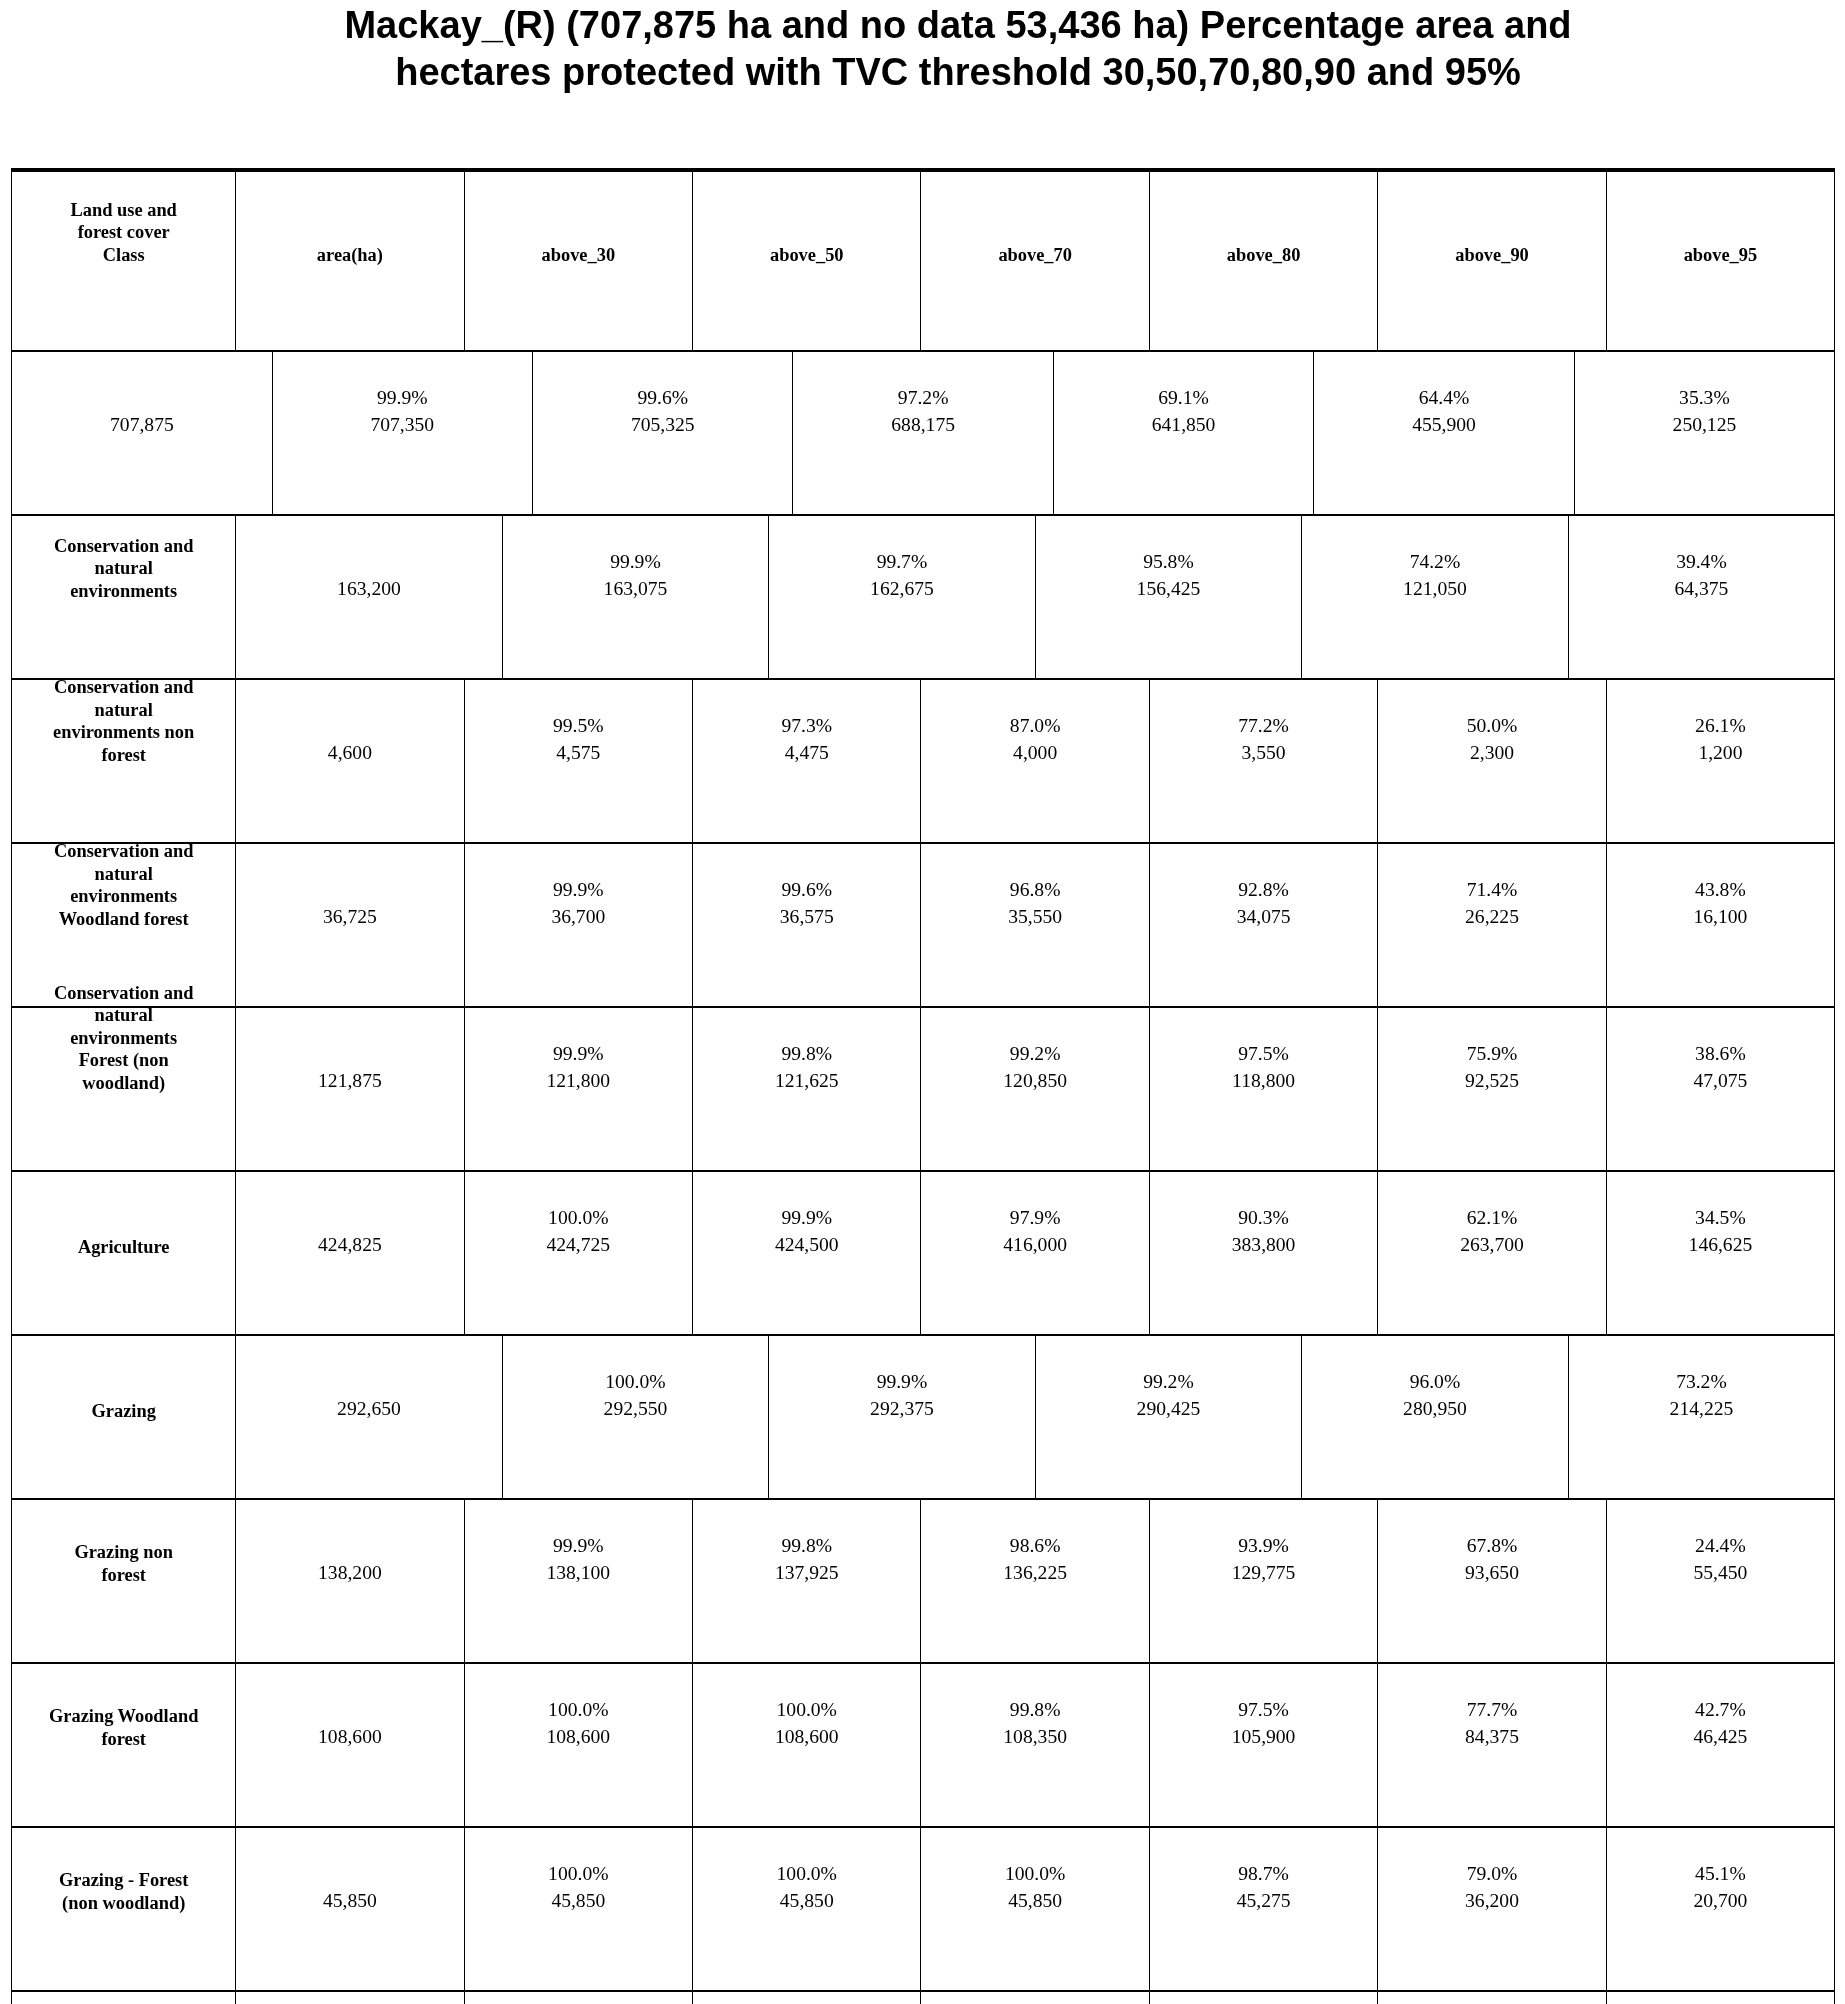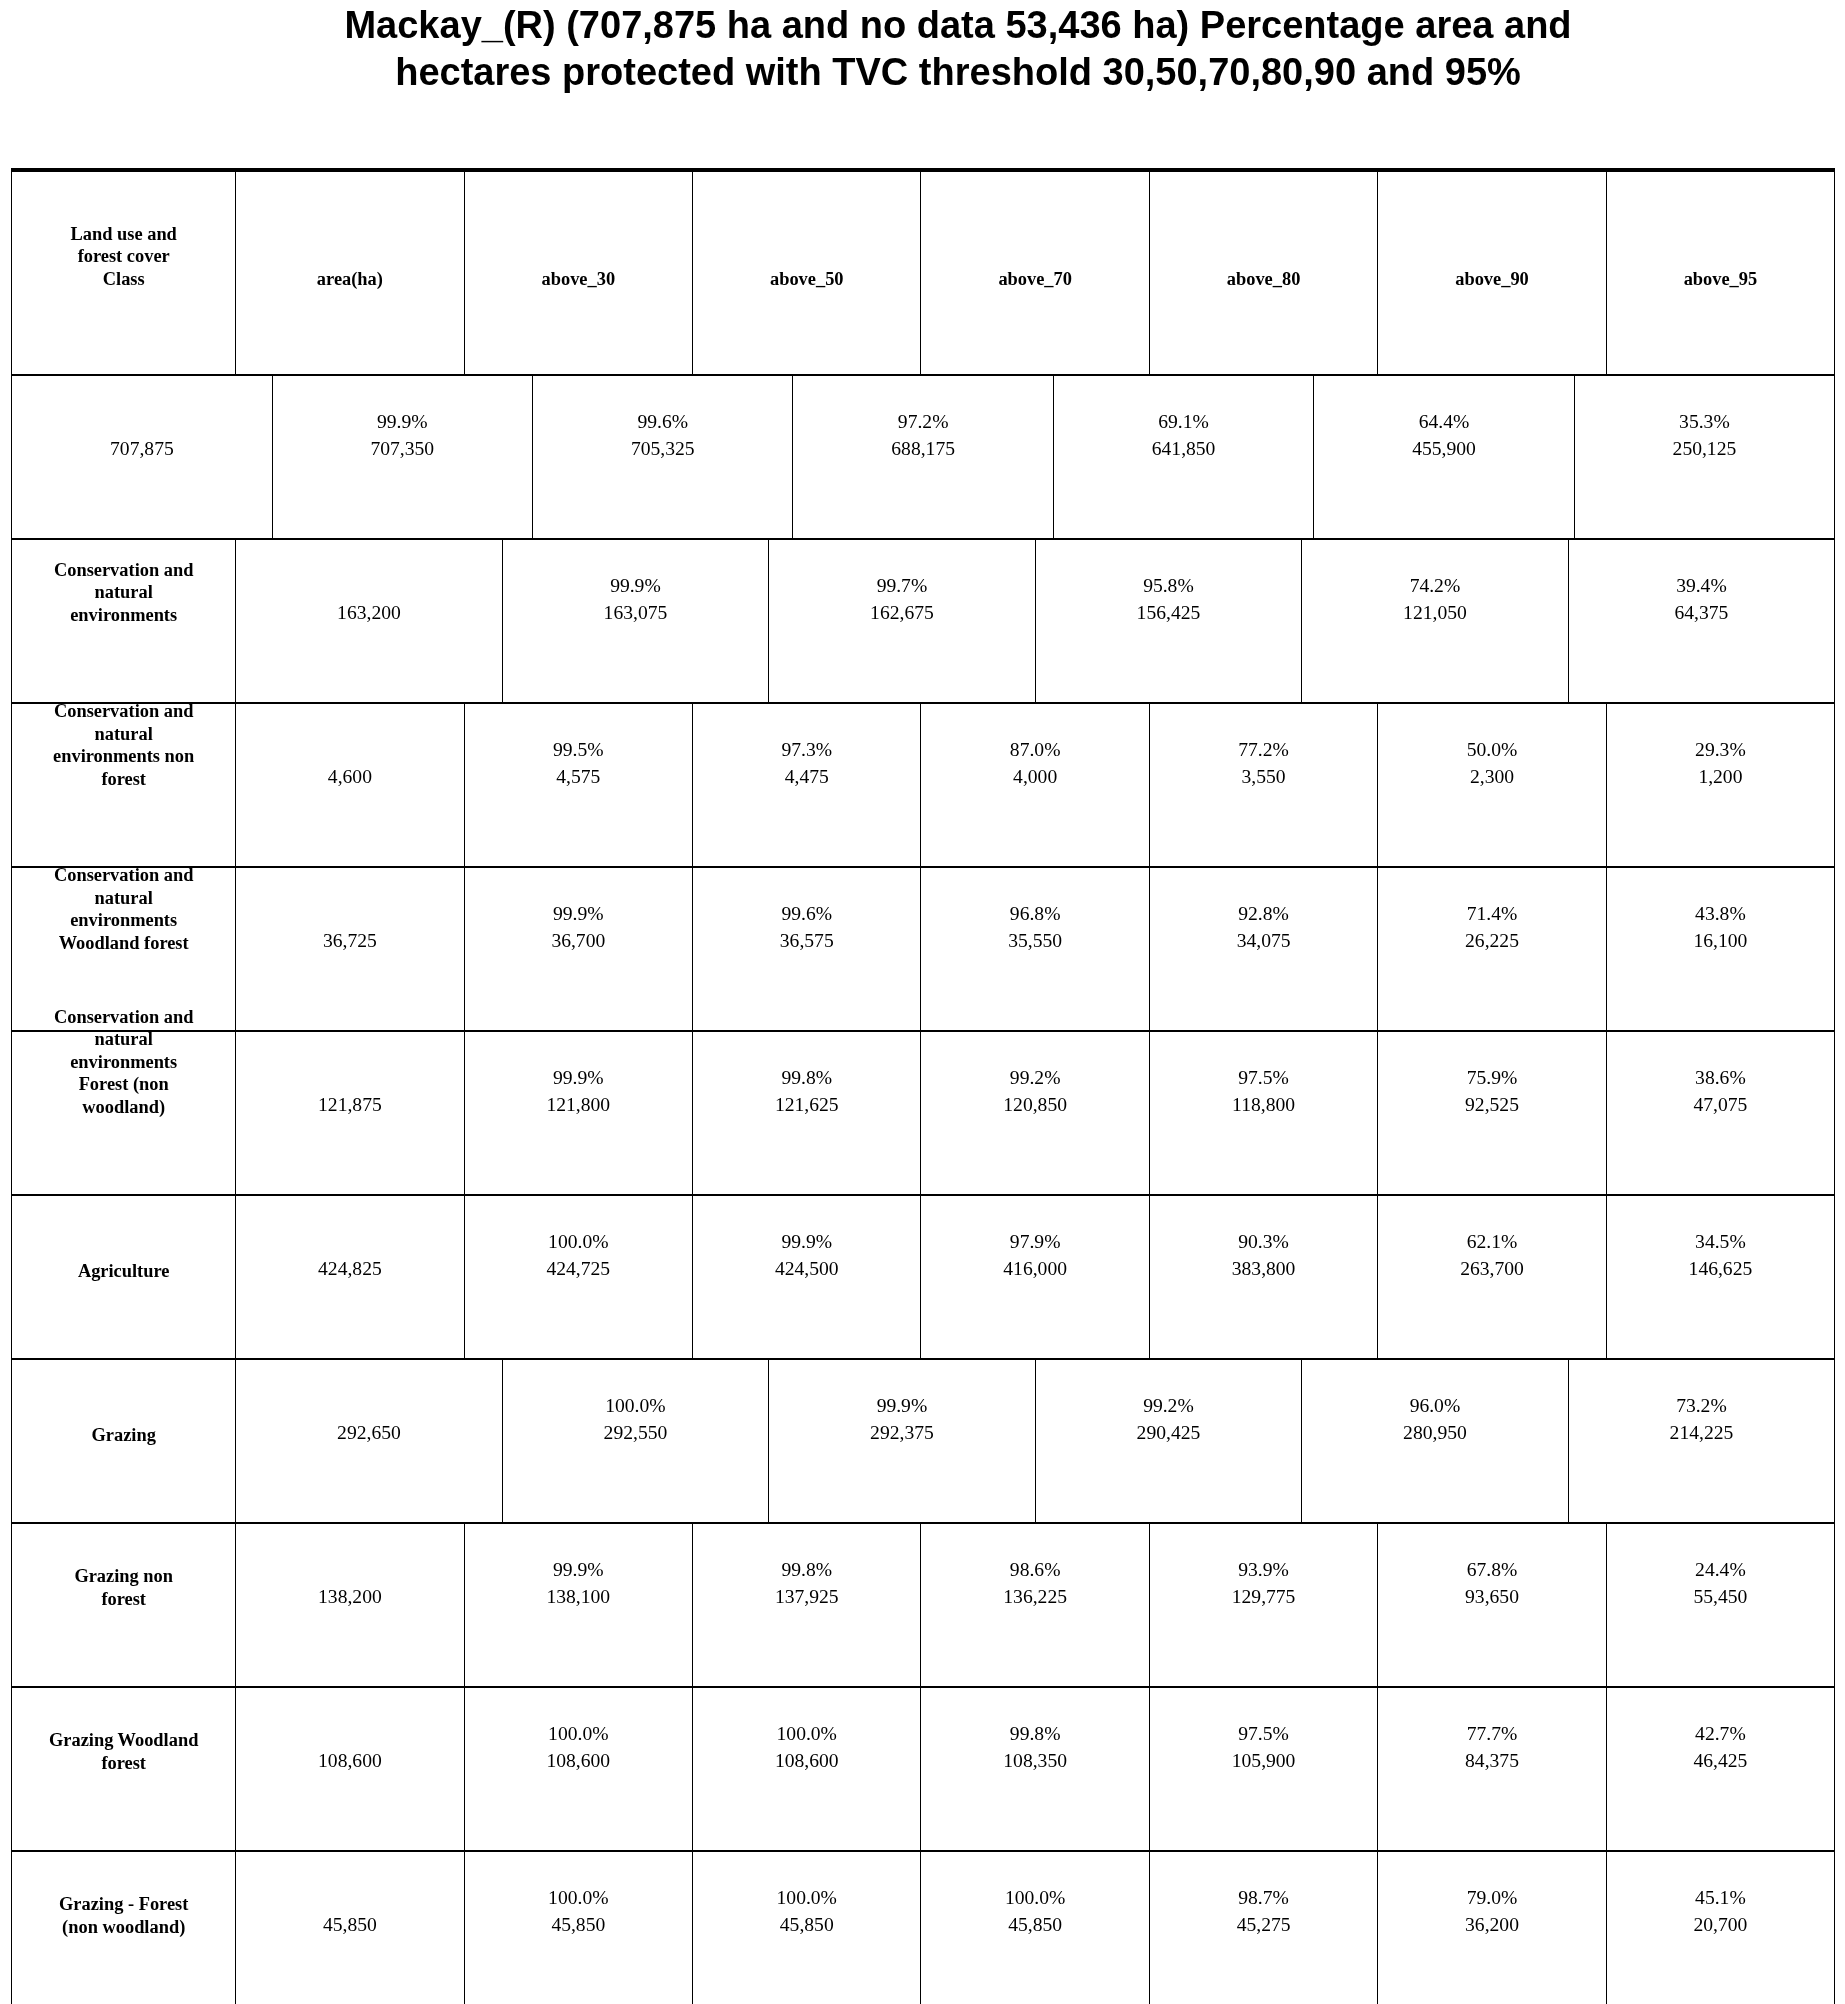--- a/index.html
+++ b/index.html
@@ -7,21 +7,21 @@
         font-family:"Liberation Serif",serif;color:#000;}
 
   
   .title{position:absolute;top:2.4px;left:0;width:100%;text-align:center;
          font:700 38px/47px "Liberation Sans",sans-serif;white-space:pre-line;margin-left:35px;}
 
   
   .tbl{position:absolute;left:11.2px;top:168px;width:1822px;background:#fff;
        border:1.2px solid #000;border-top-width:4px;border-bottom-width:3.2px;box-sizing:content-box;}
   .row{display:flex;height:164px;border-bottom:2px solid #000;position:relative;box-sizing:border-box;}
-  .row.hdr{height:204px;}
+  .row.hdr{height:180px;}
   .row:last-child{border-bottom:none;height:162px;}
   .cell{position:relative;flex:1 1 0;border-right:0.8px solid #000;box-sizing:border-box;overflow:visible;}
   .cell.c0{flex:0 0 224px;}
   .cell:last-child{border-right:none;margin-top:24px;}
   .cb{position:absolute;left:0;right:0;bottom:76px;text-align:center;white-space:pre-line;z-index:5;}
   .hdr .cb{bottom:84px;}
   .lbl{font:700 18.4px/22.5px "Liberation Serif",serif;}
   .val{font:400 19.6px/27px "Liberation Serif",serif;}
 </style>
 </head>
@@ -144,21 +144,21 @@
         </div>
         <div class="cell">
           <div class="cb val">77.2%
 3,550</div>
         </div>
         <div class="cell">
           <div class="cb val">50.0%
 2,300</div>
         </div>
         <div class="cell">
-          <div class="cb val">29.3%
+          <div class="cb val">26.1%
 1,200</div>
         </div>
       </div>
       <div class="row">
         <div class="cell c0">
           <div class="cb lbl">Conservation and
 natural
 environments
 Woodland forest</div>
         </div>

